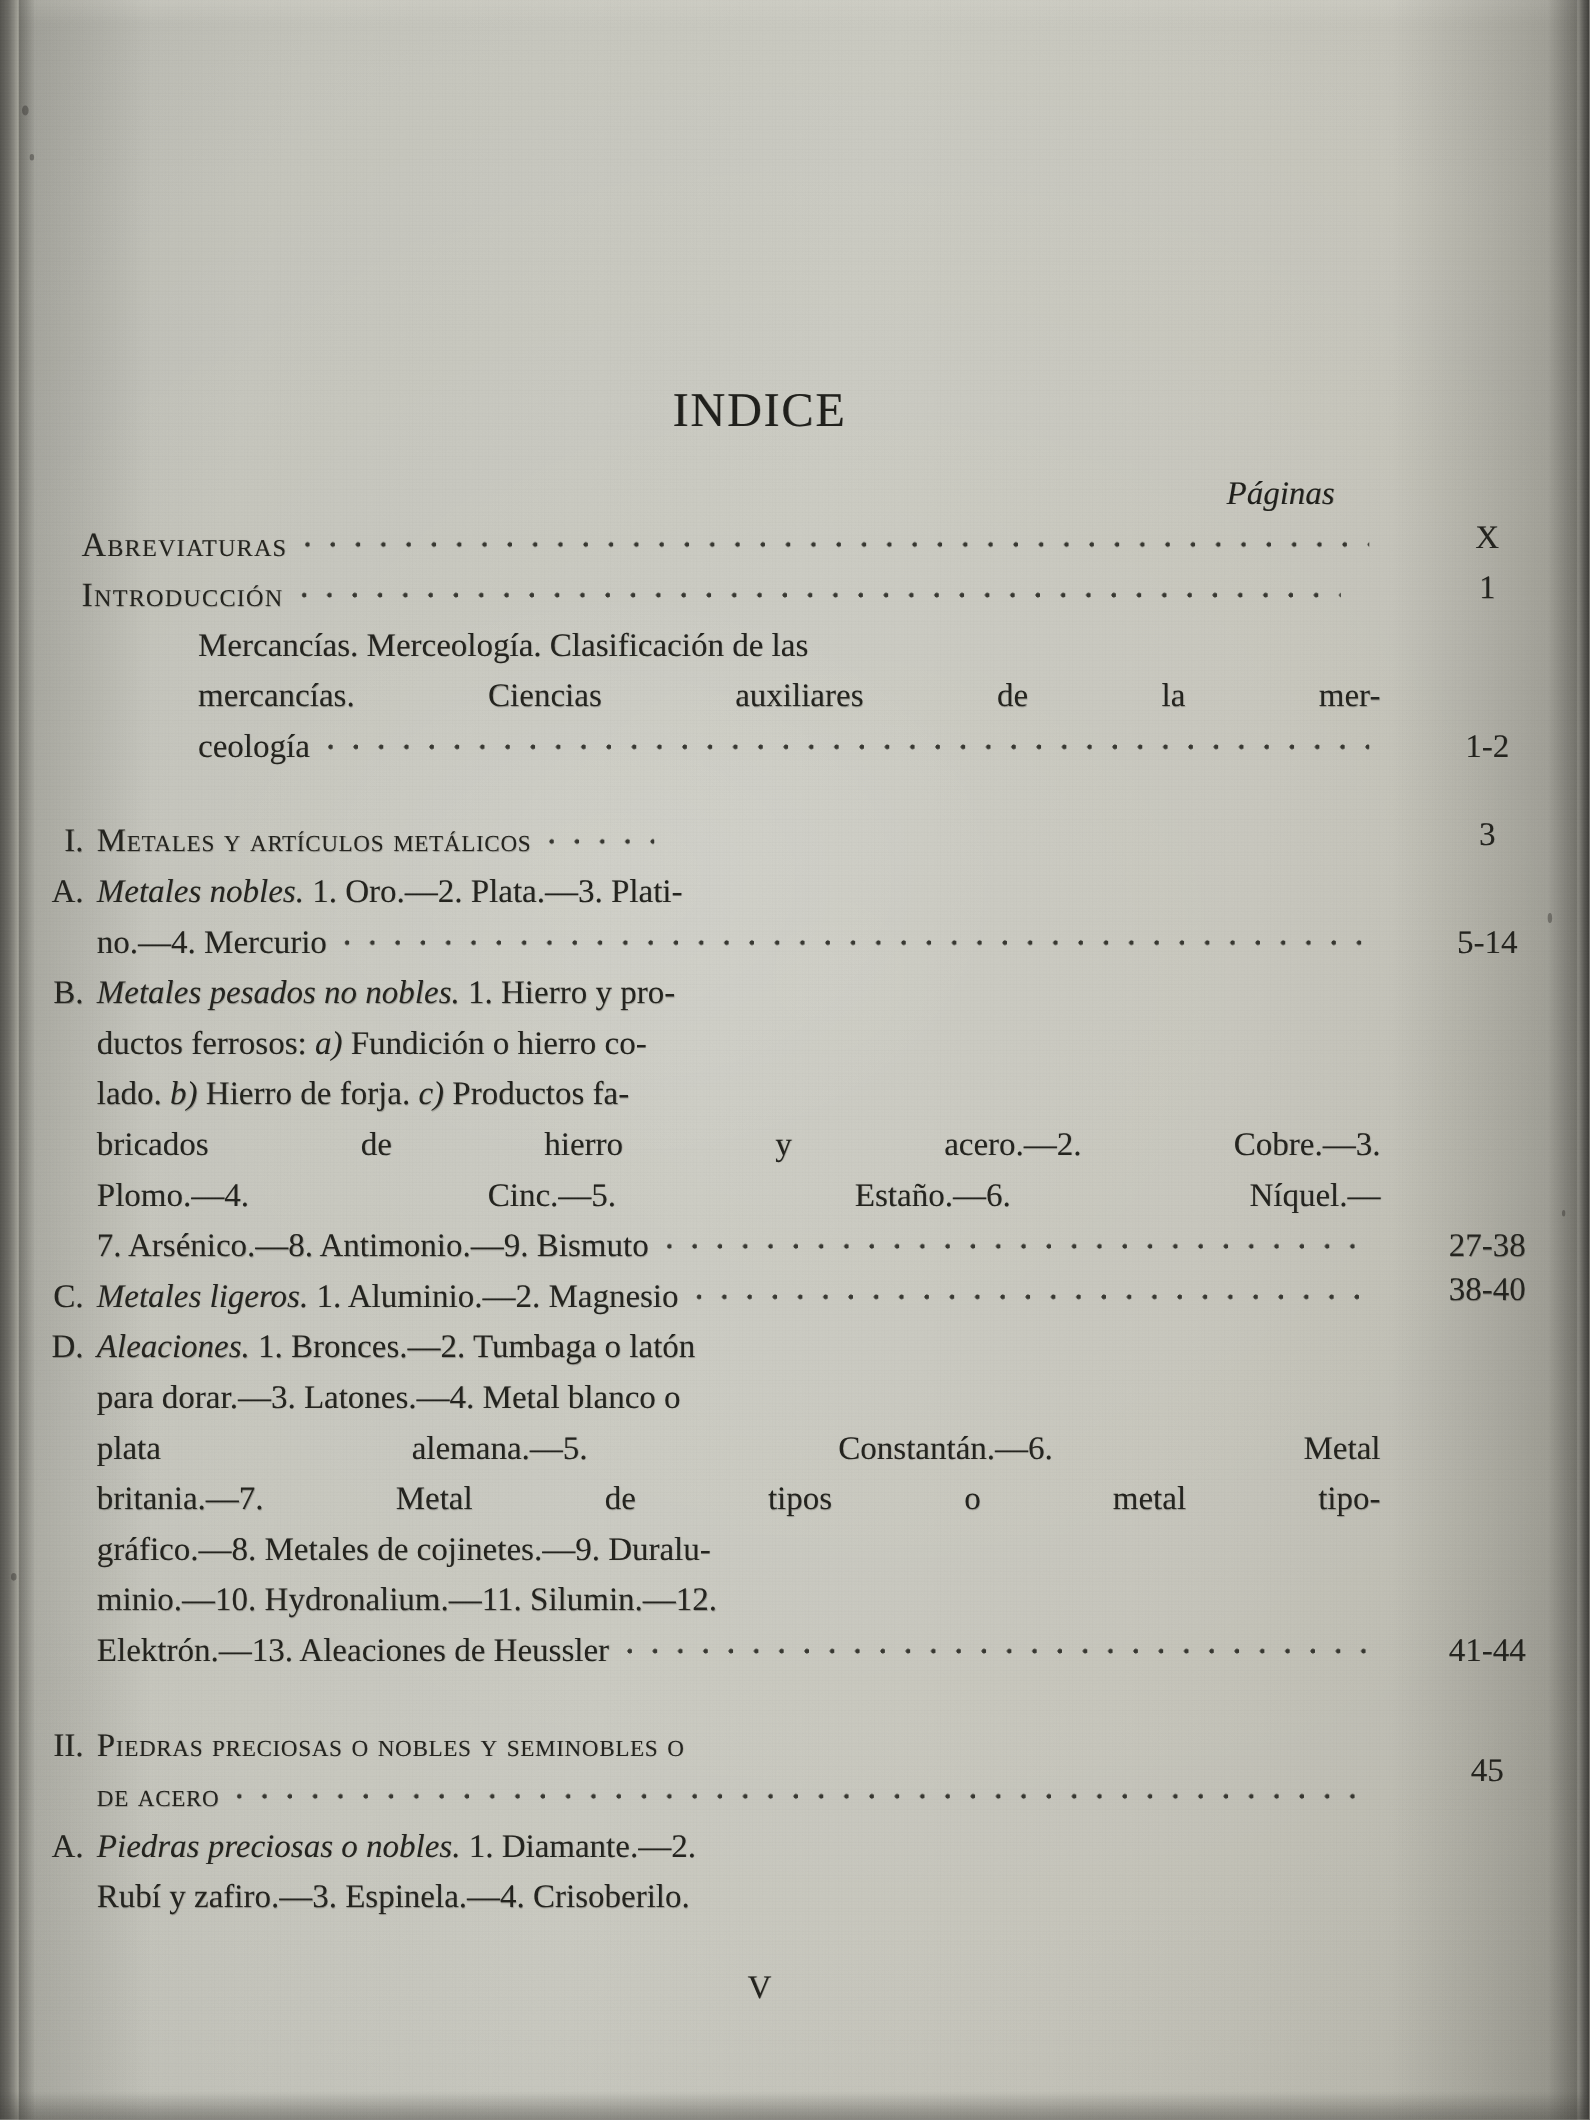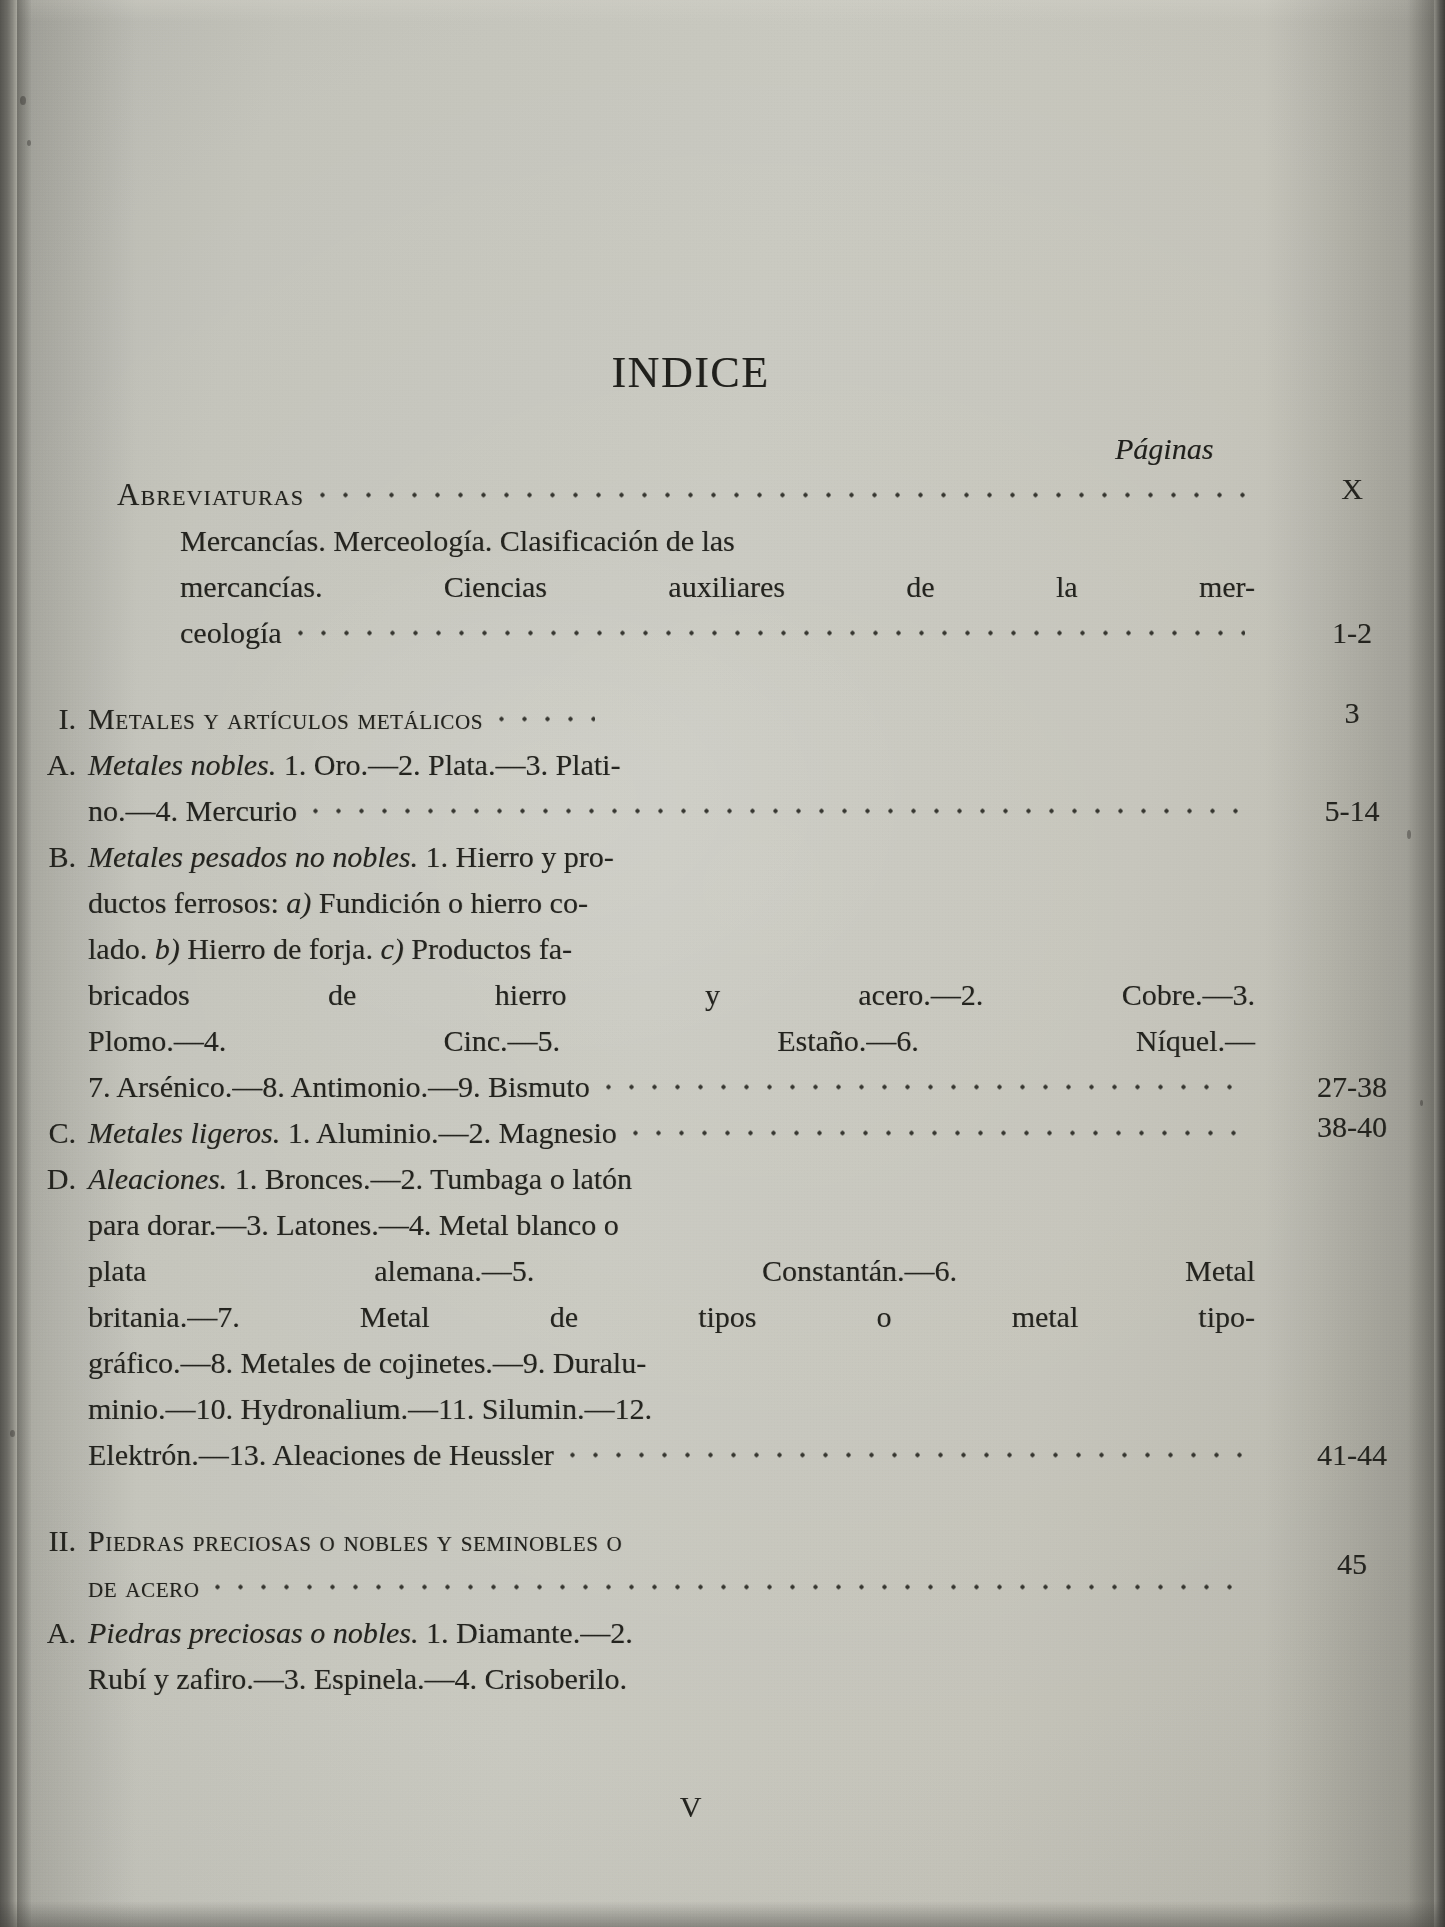--- a/index.html
+++ b/index.html
@@ -172,21 +172,20 @@
   .just.spread { justify-content: space-between; gap: 40px; }
 
   .smallcaps {
     font-variant: small-caps;
     letter-spacing: 0.6px;
   }
   .smallcaps-lg {
     font-variant: small-caps;
     letter-spacing: 1.1px;
     font-size: 31px;
-    margin-left: 43px;
   }
   .ital { font-style: italic; }
 
   
   .leader {
     flex: 1 1 auto;
     min-width: 24px;
     position: relative;
     overflow: hidden;
     align-self: center;
@@ -277,20 +276,30 @@
         <div class="marker m-ind"></div>
         <div class="body">
           <div class="line just">
             <span class="seg smallcaps-lg">Abreviaturas</span>
             <span class="leader pre post"></span>
           </div>
         </div>
         <div class="pagecol">X</div>
       </div>
 
+      <div class="row">
+        <div class="marker m-ind"></div>
+        <div class="body">
+          <div class="line just">
+            <span class="seg smallcaps-lg">Introducción</span>
+            <span class="leader pre" style="margin-right:36px;"></span>
+          </div>
+        </div>
+        <div class="pagecol">1</div>
+      </div>
 
       <div class="row">
         <div class="marker m-ind"></div>
         <div class="body" style="padding-left:106px;">
           <div class="line">Mercancías. Merceología. Clasificación de las</div>
           <div class="line just spread">
             <span class="seg">mercancías.</span>
             <span class="seg">Ciencias</span>
             <span class="seg">auxiliares</span>
             <span class="seg">de</span>

